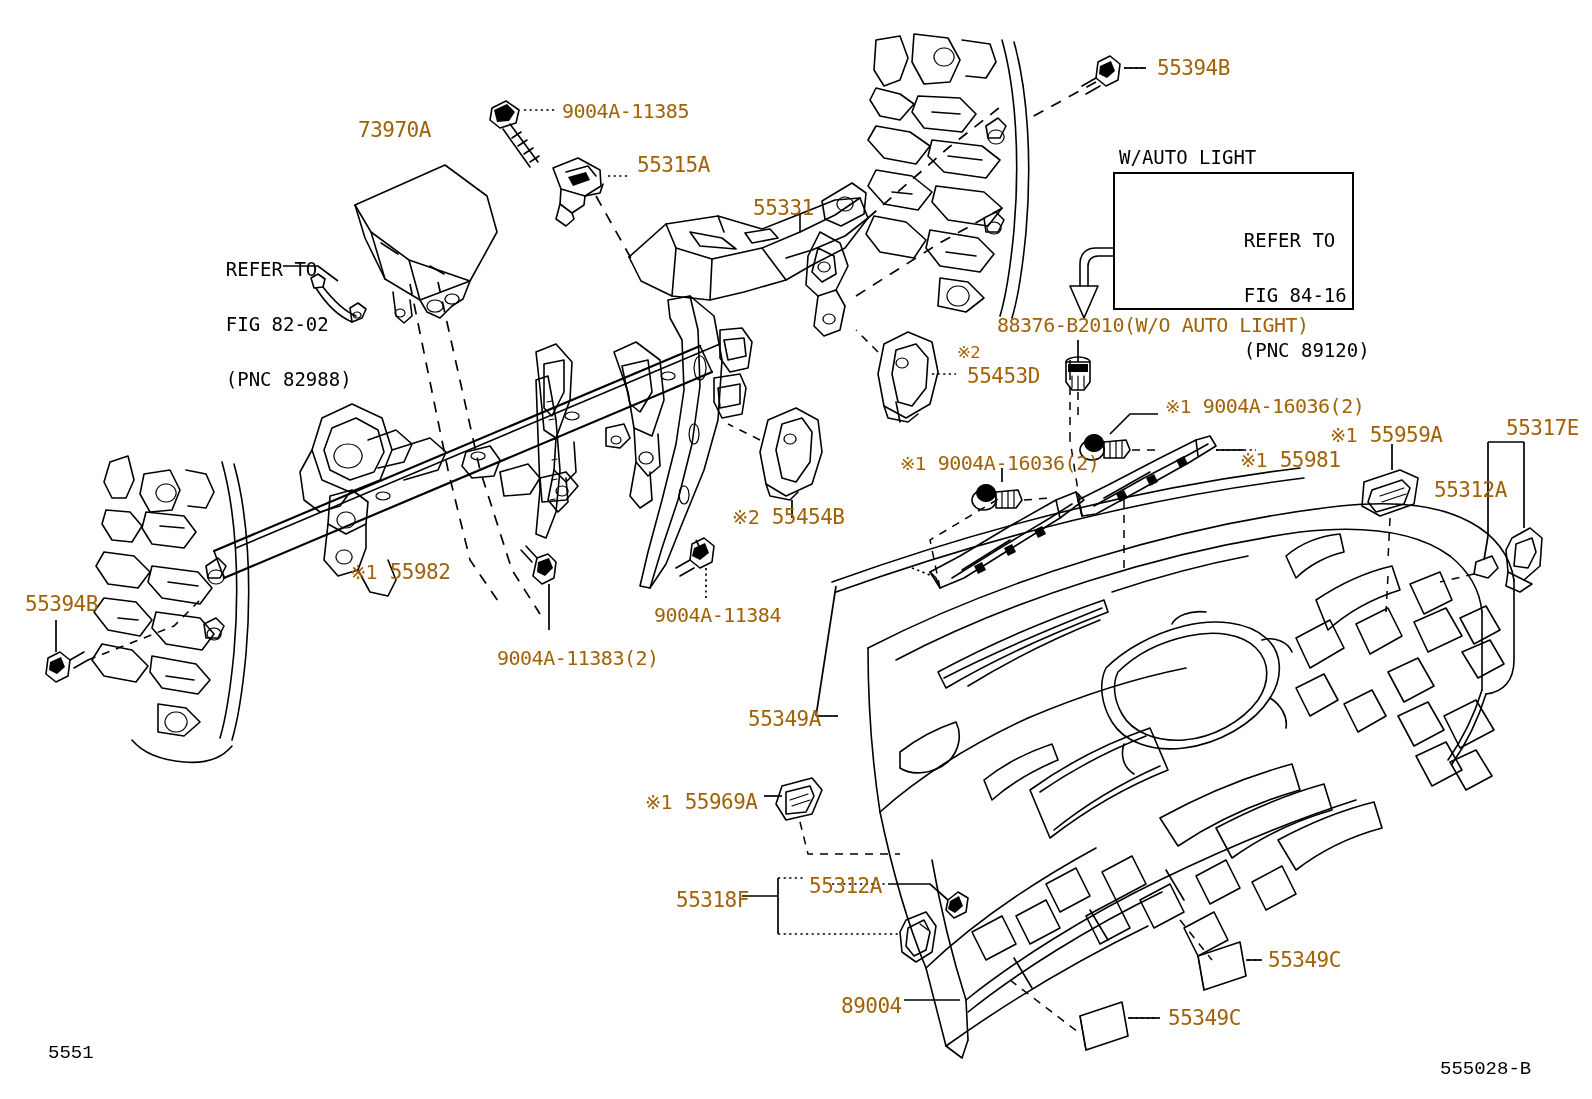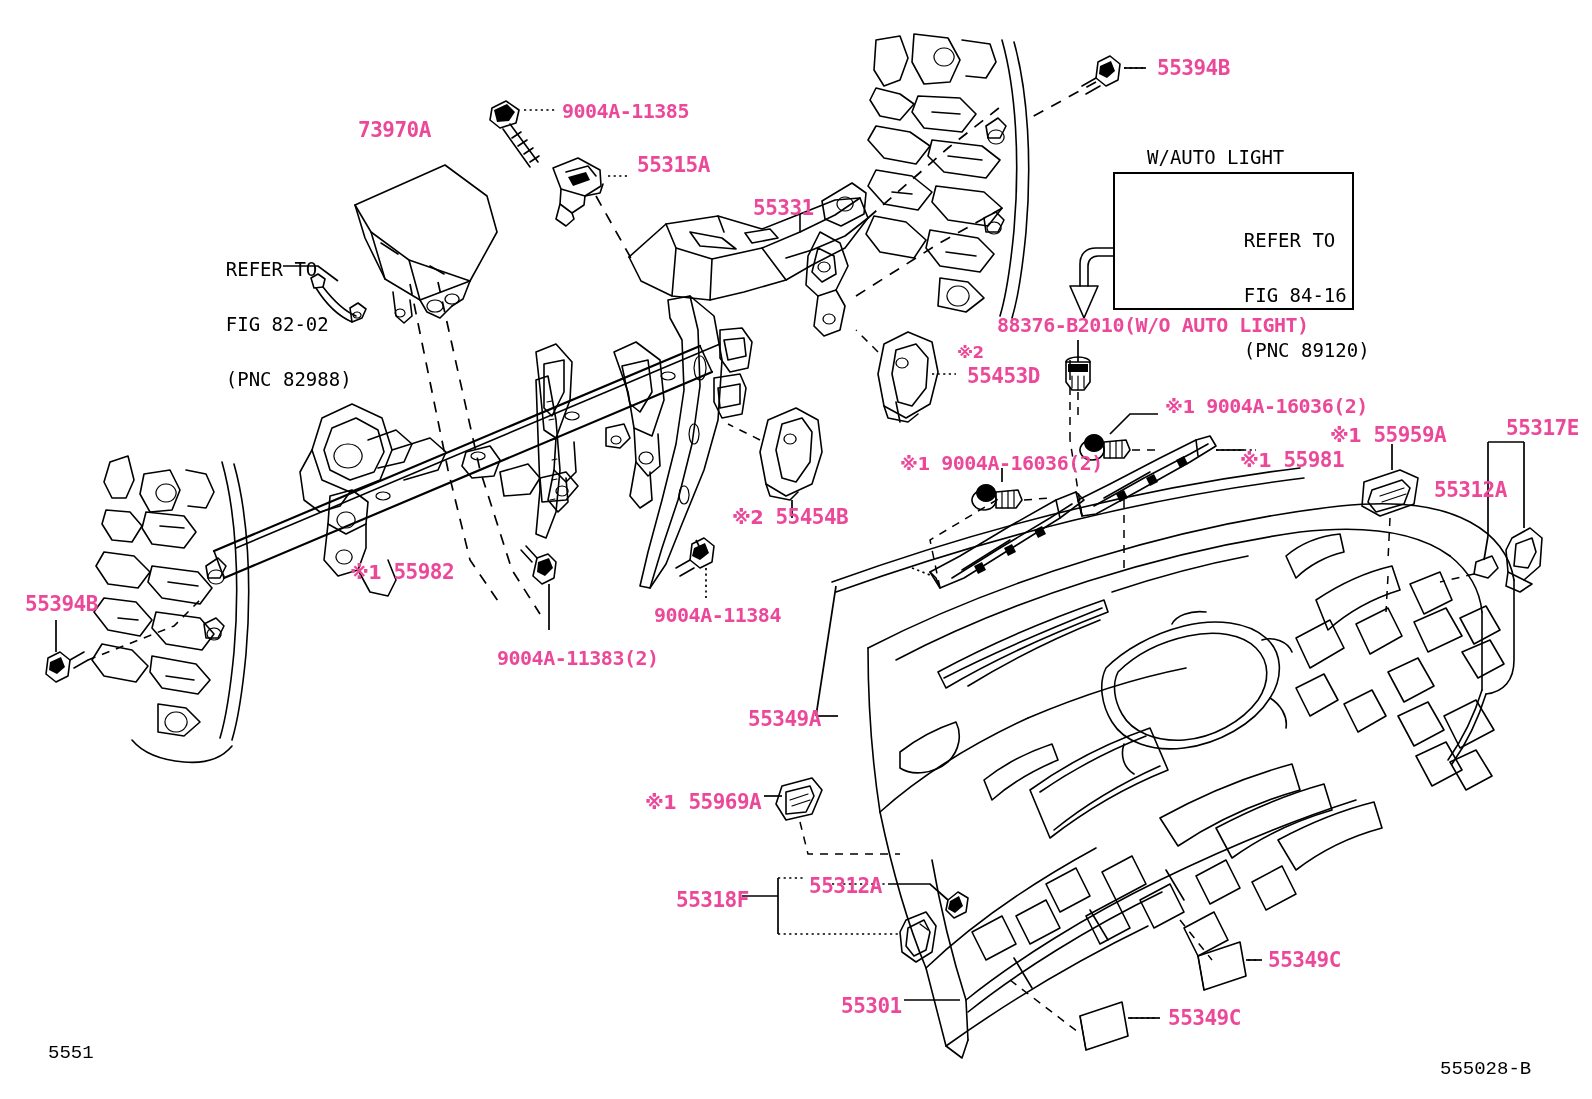--- a/index.html
+++ b/index.html
@@ -18,22 +18,22 @@
   #art{
     position:absolute;
     left:0; top:0;
     width:1592px;
     height:1099px;
   }
   .lbl{
     position:absolute;
     white-space:nowrap;
     font-family:"DejaVu Sans Mono","Liberation Mono",monospace;
-    font-weight:700;
-    color:#ec4899;
+    font-weight:400;
+    color:#a16207;
     letter-spacing:-0.5px;
     line-height:1.18;
   }
   .s21{font-size:21px;}
   .s20{font-size:20px;}
   .s19{font-size:19px;}
   .s18{font-size:18px;}
   .thin{font-weight:400;}
   .note{
     position:absolute;
@@ -48,21 +48,20 @@
     position:absolute;
     border:2px solid #000;
     background:#fff;
   }
   .boxlabel{
     position:absolute;
     font-family:"DejaVu Sans Mono","Liberation Mono",monospace;
     font-size:19px;
     font-weight:400;
     white-space:nowrap;
-    margin-left:28px;
   }
   .footer{
     position:absolute;
     font-family:Liberation Mono, monospace;
     font-size:19px;
     font-weight:400;
     white-space:nowrap;
   }
   .legend{
     position:absolute;
@@ -647,21 +646,21 @@
 
   <div class="lbl s21" style="left:645px;top:790px;">
     <span class="mark s18">※1</span>
     <span>55969A</span>
   </div>
 
   <div class="lbl s21" style="left:676px;top:888px;">55318F</div>
 
   <div class="lbl s21" style="left:809px;top:874px;">55312A</div>
 
-  <div class="lbl s21" style="left:841px;top:994px;">55301</div>
+  <div class="lbl s21" style="left:841px;top:994px;">89004</div>
 
   <div class="lbl s21" style="left:1268px;top:948px;">55349C</div>
 
   <div class="lbl s21" style="left:1168px;top:1006px;">55349C</div>
 
 
   <div class="footer" style="left:48px;top:1042px;">5551</div>
   <div class="footer" style="left:1440px;top:1042px;margin-top:16px;">555028-B</div>
 
 </div>

